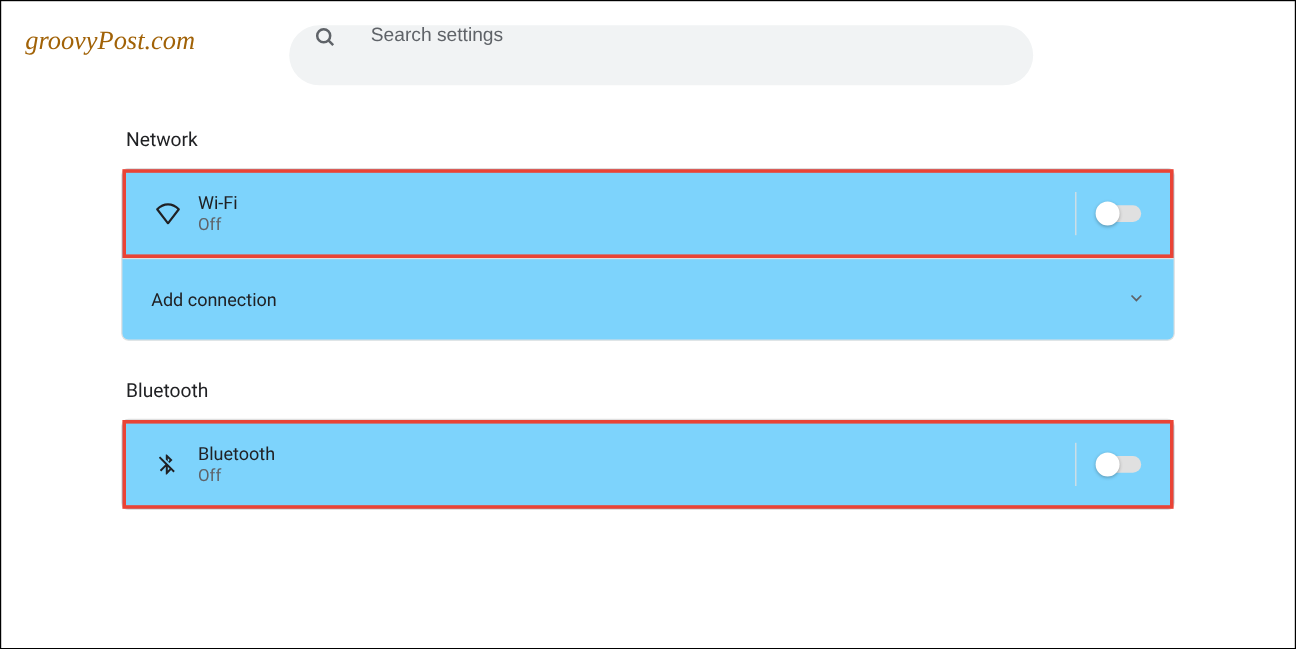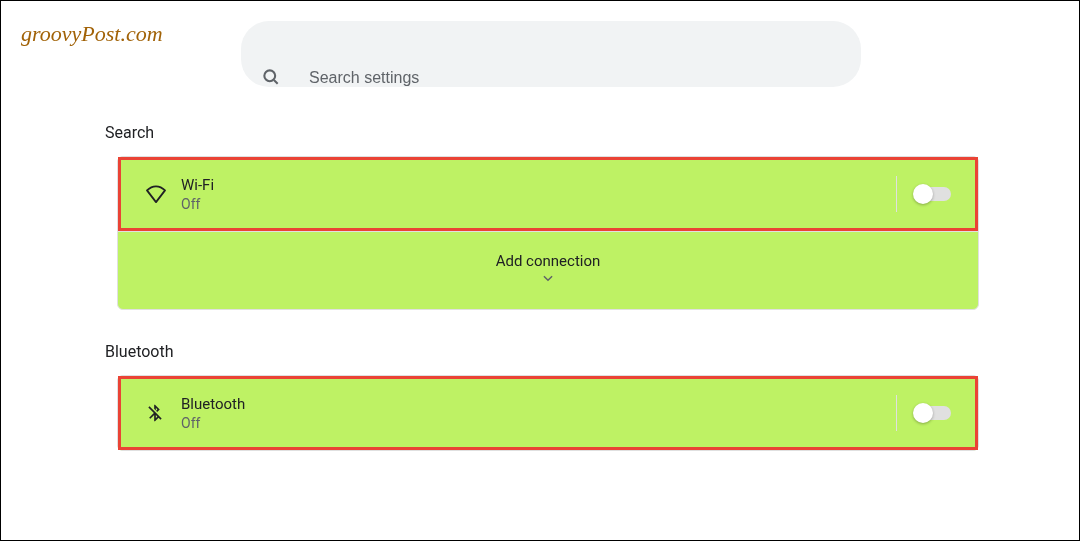--- a/index.html
+++ b/index.html
@@ -24,24 +24,24 @@
       font-style: italic;
       font-size: 22px;
       color: #a16207;
       z-index: 10;
     }
     .container {
       padding: 20px 100px 20px 100px;
     }
     .search-bar {
       display: flex;
-      align-items: flex-end;
+      align-items: flex-start;
       background: #f1f3f4;
       border-radius: 28px;
-      height: 66px;
+      height: 50px;
       padding: 0 20px;
       margin: 0 auto 36px auto;
       width: 620px;
       margin-left: 140px;
     }
     .search-bar .icon {
       margin-right: 28px;
       display: flex;
       align-items: center;
     }
@@ -57,36 +57,34 @@
       color: #5f6368;
     }
     .section-title {
       font-size: 16px;
       color: #202124;
       font-weight: 400;
       margin-bottom: 14px;
       margin-left: 4px;
     }
     .card {
-      background: #bef264;
+      background: #7dd3fc;
       border: 1px solid #e0e0e0;
       border-radius: 6px;
       margin-bottom: 32px;
-      margin-left: 16px;
     }
     .row {
       display: flex;
       align-items: center;
       padding: 16px 24px;
       min-height: 68px;
       position: relative;
     }
     .row + .row {
       border-top: 1px solid #e0e0e0;
-      flex-direction: column;
     }
     .row-icon {
       width: 36px;
       display: flex;
       align-items: center;
       justify-content: flex-start;
     }
     .row-text {
       flex: 1;
       display: flex;
@@ -155,21 +153,21 @@
   <div class="search-bar">
     <span class="icon">
       <svg width="20" height="20" viewBox="0 0 24 24" fill="none" stroke="#5f6368" stroke-width="2.5">
         <circle cx="10.5" cy="10.5" r="6.5"></circle>
         <line x1="15.5" y1="15.5" x2="20" y2="20"></line>
       </svg>
     </span>
     <input type="text" placeholder="Search settings" style="">
   </div>
 
-  <div class="section-title">Search</div>
+  <div class="section-title">Network</div>
 
   <div class="card">
     <div class="row highlight">
       <div class="row-icon">
         <svg width="22" height="18" viewBox="0 0 24 20">
           <path d="M12 19 L2 6 C5 3 8 1.5 12 1.5 C16 1.5 19 3 22 6 Z" fill="none" stroke="#202124" stroke-width="2" stroke-linejoin="round"></path>
         </svg>
       </div>
       <div class="row-text">
         <div class="row-title">Wi-Fi</div>

